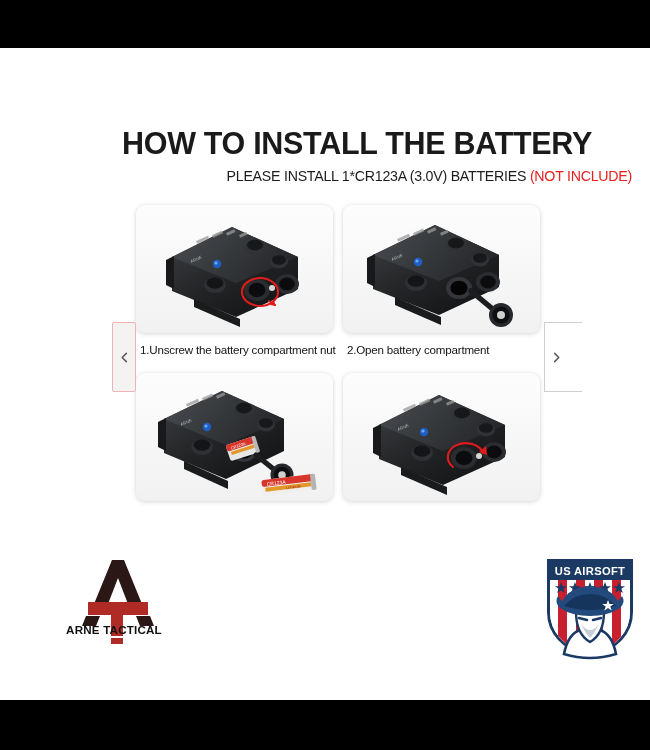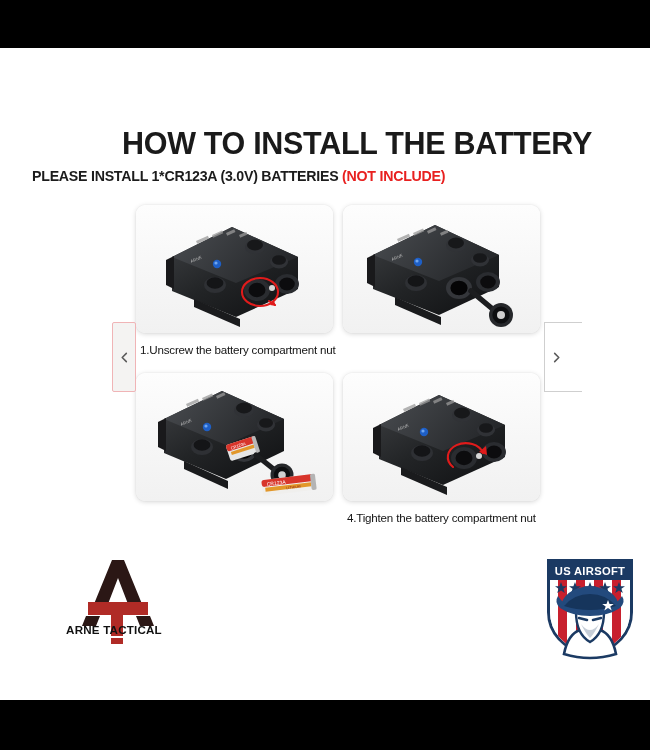--- a/index.html
+++ b/index.html
@@ -51,23 +51,23 @@
     font-size: 30.5px;
     font-weight: bold;
     letter-spacing: -0.3px;
     color: #1a1a1a;
     white-space: nowrap;
   }
   #subtitle {
     position: absolute;
     left: 0; top: 120px;
     width: 600px;
-    text-align: left;
+    text-align: right;
     font-size: 14.2px;
-    font-weight: bold;
+    font-weight: normal;
     letter-spacing: -0.25px;
     color: #1c1c1c;
     white-space: nowrap;
   }
   #subtitle .warn { color: #e8201f; }
 
   
   #grid {
     position: absolute;
     left: 104px;
@@ -251,20 +251,21 @@
               <ellipse cx="145" cy="77" rx="12" ry="10" fill="#2a2c30"></ellipse>
               <ellipse cx="145" cy="77" rx="7.8" ry="6.4" fill="#0c0c0e"></ellipse>
 
               <path d="M128 86 L152 106" stroke="#1c1d1f" stroke-width="5.5" stroke-linecap="round"></path>
               <circle cx="158" cy="110" r="12" fill="#26282b"></circle>
               <circle cx="158" cy="110" r="8.6" fill="#0d0e10"></circle>
               <circle cx="158" cy="110" r="4" fill="#cfcfcf"></circle>
               <path d="M52 92 L98 112 L98 120 L52 100 Z" fill="#1a1b1d"></path>
             </svg>
           </div>
+          <div class="caption">2.Open battery compartment</div>
         </div>
 
       </div>
 
       <div class="row row-2">
 
         <div class="cell">
           <div class="card">
             <svg class="photo" viewBox="0 0 197 128">
               <rect x="0" y="0" width="197" height="128" fill="url(#bgA)"></rect>
@@ -340,21 +341,20 @@
               <ellipse cx="121" cy="85" rx="8.5" ry="7.2" fill="#0c0c0e"></ellipse>
               <ellipse cx="151" cy="79" rx="12" ry="10" fill="#2a2c30"></ellipse>
               <ellipse cx="151" cy="79" rx="7.8" ry="6.4" fill="#0c0c0e"></ellipse>
               <circle cx="136" cy="83" r="3" fill="#d6d6d6"></circle>
               <path d="M58 94 L104 114 L104 122 L58 102 Z" fill="#1a1b1d"></path>
 
               <path d="M110 94 A18 14 0 1 1 140 80" fill="none" stroke="#e01b1b" stroke-width="2.1" stroke-linecap="round"></path>
               <path d="M143 73 L144 82 L136 79 Z" fill="#e01b1b"></path>
             </svg>
           </div>
-          <div class="caption">4.Tighten the battery compartment nut</div>
         </div>
 
       </div>
     </div>
 
     <div id="nav-prev" class="navbtn">
       <svg class="chev" viewBox="0 0 12 12">
         <path d="M8 1.5 L3.5 6 L8 10.5"></path>
       </svg>
     </div>

